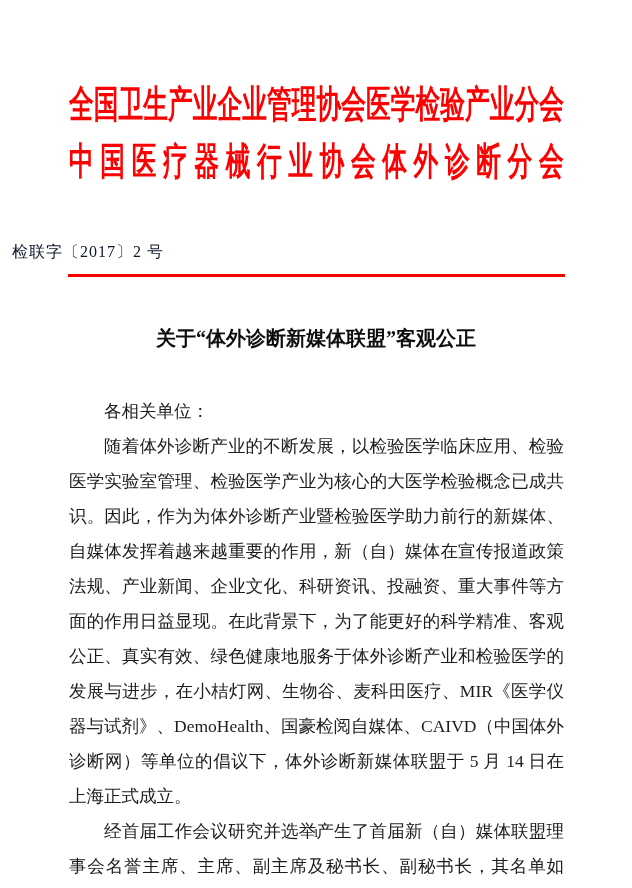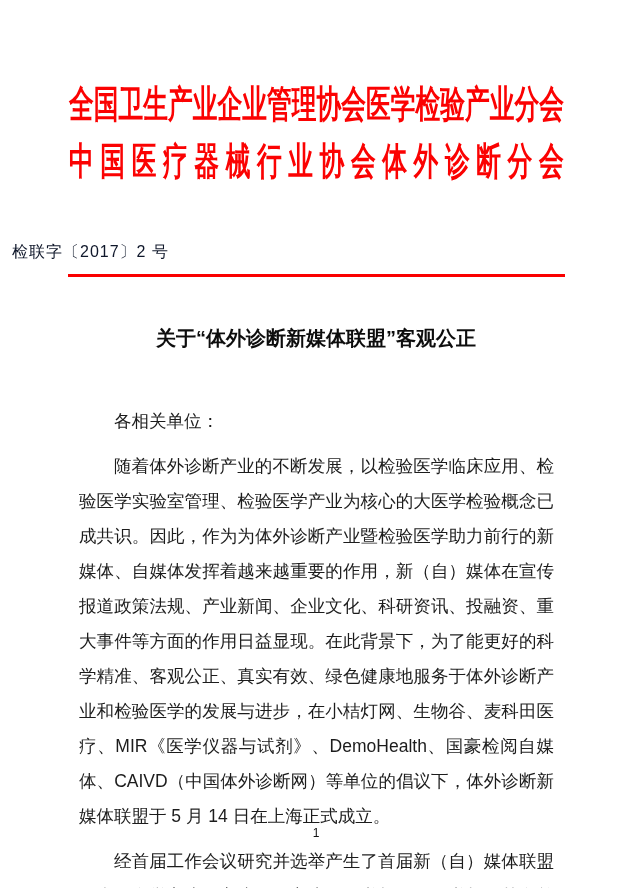--- a/index.html
+++ b/index.html
@@ -6,21 +6,21 @@
     margin: 0;
     padding: 0;
     background: #ffffff;
   }
   .page {
     position: relative;
     width: 580px;
     height: 888px;
     background: #ffffff;
     overflow: hidden;
-    font-family: Liberation Sans, sans-serif;
+    font-family: Liberation Serif, serif;
     color: #1c1c1c;
   }
 
   
   .org-block {
     position: absolute;
     top: 76px;
     left: 69px;
     width: 760px;
     transform: scaleX(0.6513);
@@ -73,21 +73,21 @@
     position: absolute;
     top: 394px;
     left: 69px;
     width: 495px;
     font-size: 17.5px;
     line-height: 35px;
     text-align: justify;
     color: #1c1c1c;
   }
   .body-block p {
-    margin: 10px;
+    margin: 0;
     text-indent: 35px;
   }
   .salutation {
     text-indent: 0;
   }
 
   
   .page-number {
     position: absolute;
     top: 826px;

